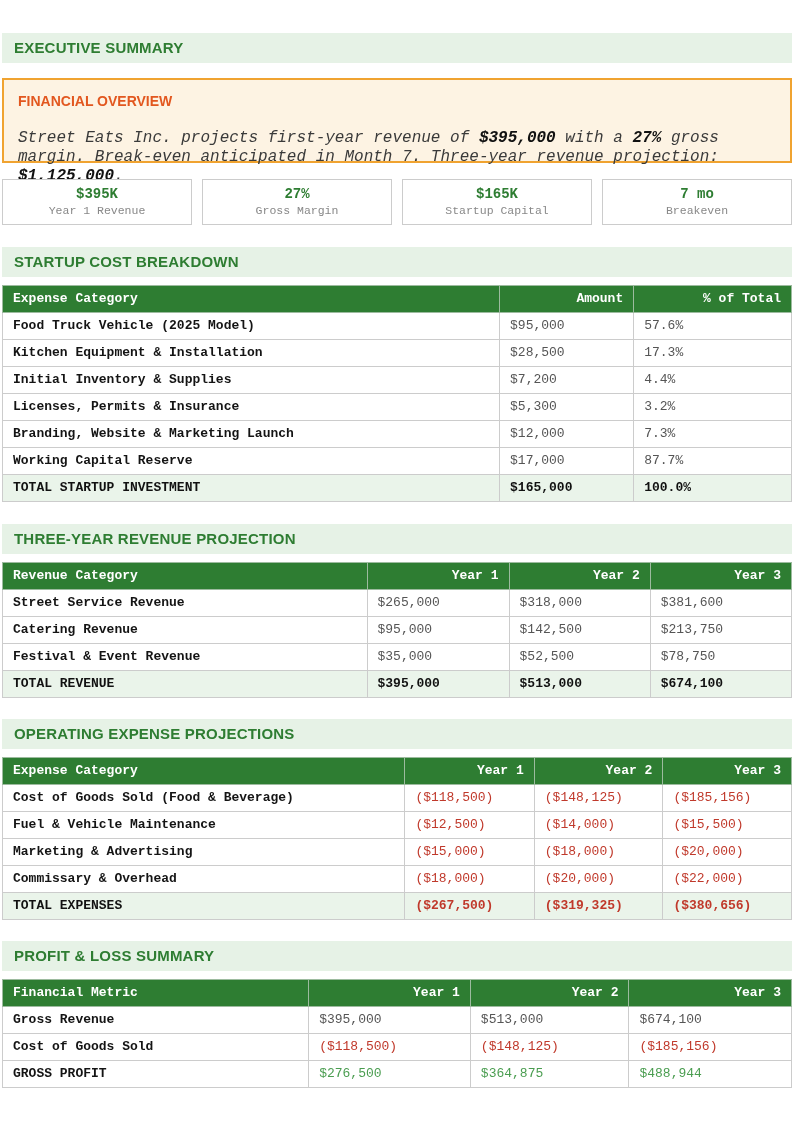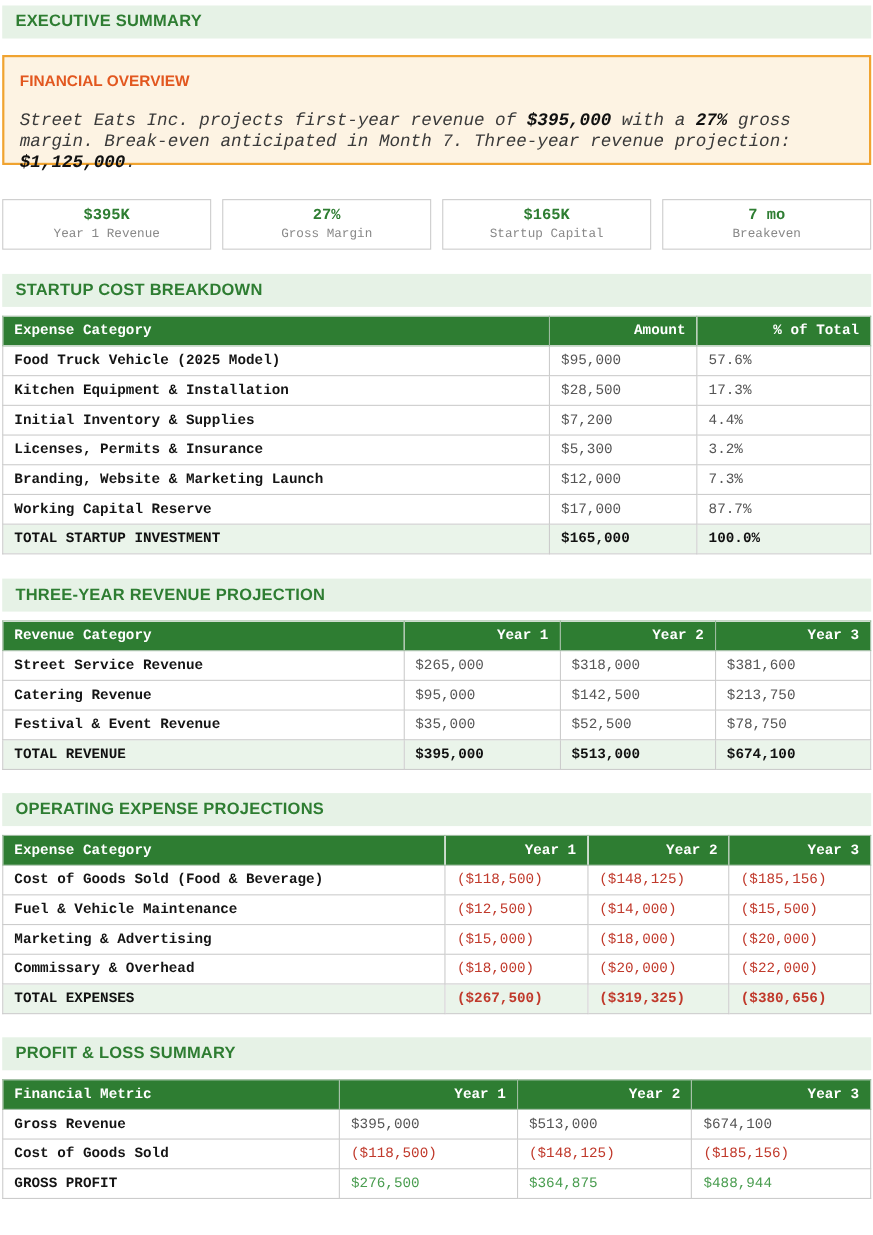--- a/index.html
+++ b/index.html
@@ -22,28 +22,28 @@
     padding:5px 2px;
     font-family:"Liberation Mono","DejaVu Sans Mono",monospace;
     color:#222;
   }
   .section-bar{
     background:var(--green-bar-bg);
     height:30px;line-height:30px;
     padding-left:12px;
     color:var(--green-dark);
     font-family:"Liberation Sans","DejaVu Sans",sans-serif;
-    font-weight:bold;font-size:15px;letter-spacing:0.2px;
+    font-weight:bold;font-size:15px;letter-spacing:0.2px;margin-top:28px;
   }
   .overview-box{
     margin-top:15px;
     border:2px solid var(--orange-border);
     background:var(--cream);
     padding:13px 14px;
-    height:100px;
+    height:85px;
   }
   .overview-title{
     color:var(--orange-title);
     font-family:"Liberation Sans","DejaVu Sans",sans-serif;
     font-weight:bold;font-size:14px;line-height:16px;
   }
   .overview-text{
     margin-top:20px;
     font-size:16px;line-height:19px;color:#3a3a3a;font-style:italic;
   }
@@ -51,21 +51,20 @@
   .metric-row{
     margin-top:16px;
     display:flex;gap:10px;
   }
   .metric-card{
     flex:1;height:46px;
     border:1px solid var(--cell-border);
     background:#fff;
     display:flex;flex-direction:column;align-items:center;justify-content:center;
     text-align:center;
-    margin-top:15px;
   }
   .metric-value{
     color:var(--green-dark);font-weight:bold;font-size:14px;line-height:17px;
   }
   .metric-label{
     color:var(--label-gray);font-size:11.5px;line-height:15px;
   }
   .gap-lg{margin-top:22px;}
   .gap-lg2{margin-top:21px;}
   table{

